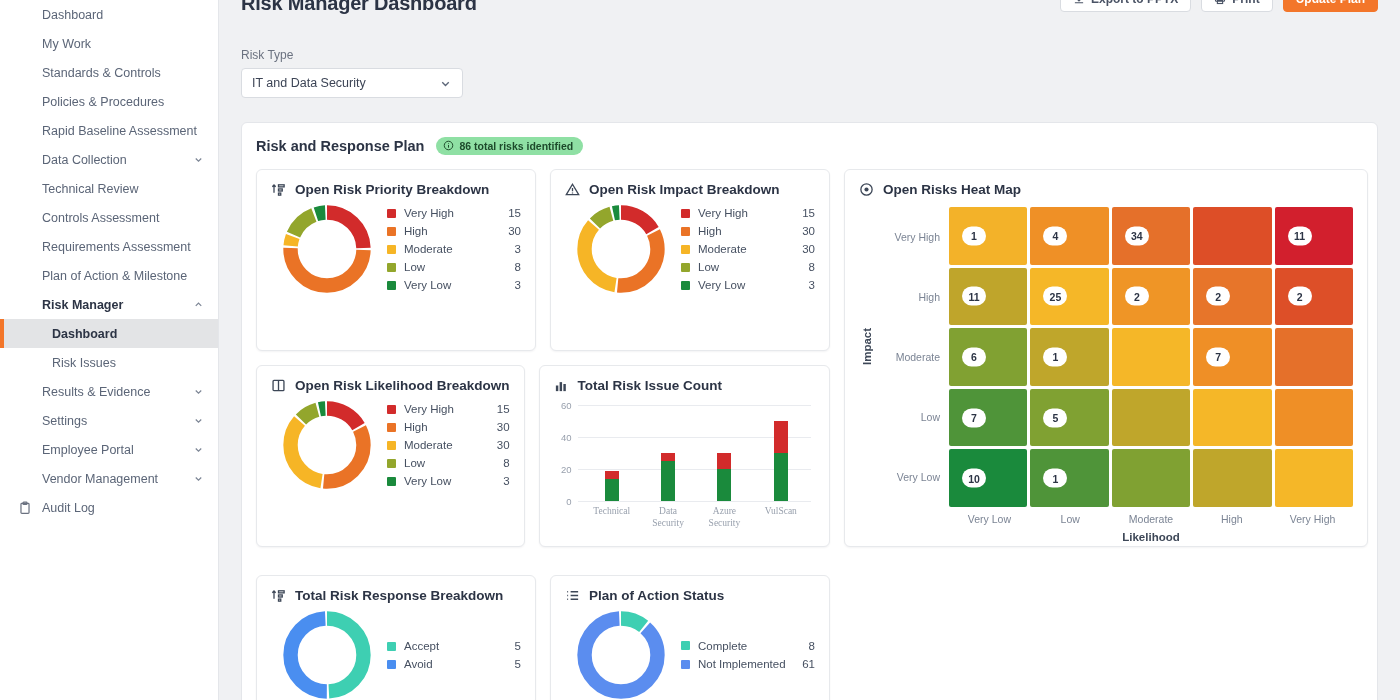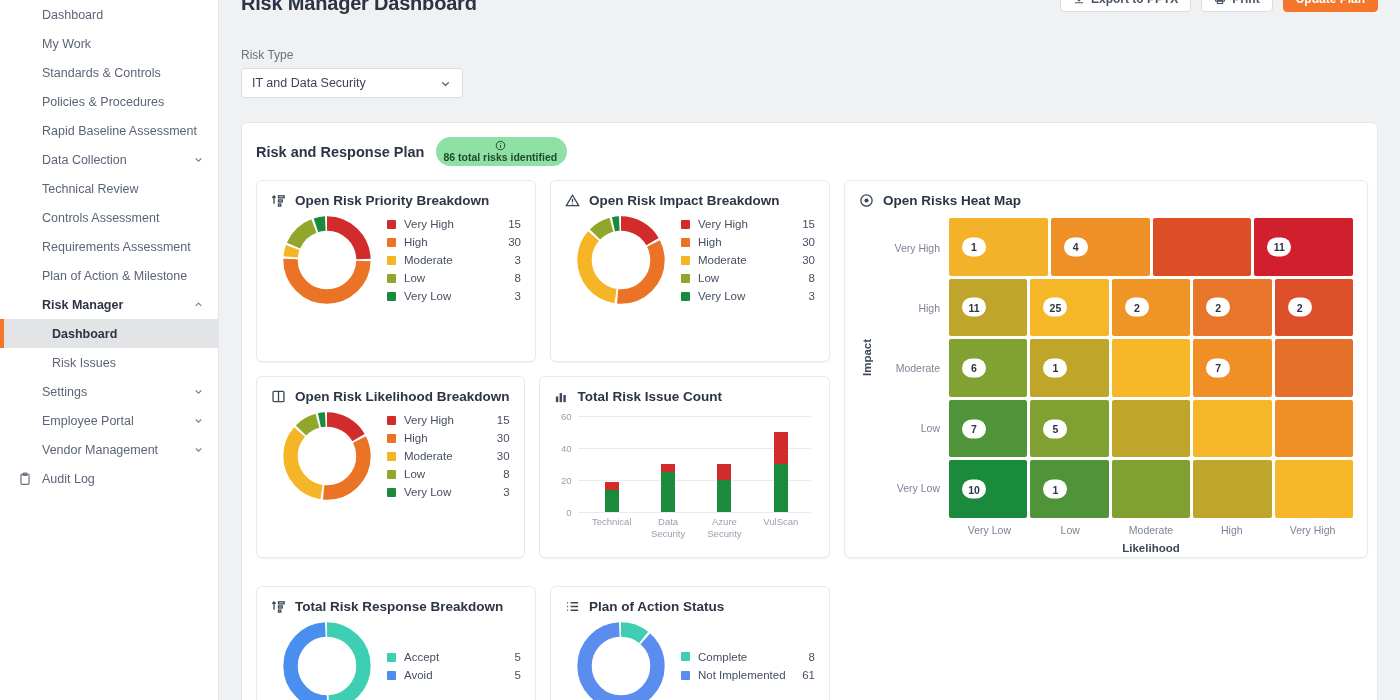--- a/index.html
+++ b/index.html
@@ -84,23 +84,23 @@
 
   
   .panel {
     margin-top: 24px; background: #ffffff; border-radius: 6px;
     border: 1px solid #e4e6ea; padding: 14px;
     height: 600px; overflow: hidden;
   }
   .panel-head { display: flex; align-items: center; gap: 12px; }
   .panel-title { font-size: 14.5px; font-weight: bold; color: #2c3445; }
   .badge {
-    display: flex; align-items: center; 
+    display: flex; gap: 5px;
     background: #8fe0a4; color: #1d4a2b; border-radius: 999px;
-    padding: 3px 10px 3px 7px; font-size: 10.5px; font-weight: bold; flex-direction: column;
+    padding: 3px 10px 3px 7px; font-size: 10.5px; font-weight: bold;
   }
   .badge svg { width: 11px; height: 11px; }
 
   .grid {
     display: flex; gap: 14px; margin-top: 14px; align-items: flex-start;
   }
   .col-left { display: flex; flex-direction: column; gap: 14px; width: 574px; flex: none; }
   .row2 { display: flex; gap: 14px; }
 
   .card {
@@ -133,21 +133,21 @@
     position: absolute; left: 30px; right: 6px; bottom: 28px; top: 6px;
     display: flex; justify-content: space-around; align-items: flex-end;
   }
   .barcol { width: 14px; display: flex; flex-direction: column; justify-content: flex-end; height: 100%; }
   .seg { width: 100%; }
   .xlabels {
     position: absolute; left: 30px; right: 6px; bottom: 0;
     display: flex; justify-content: space-around;
   }
   .xlabel {
-    width: 52px; text-align: center; font-size: 9.5px; color: #98a0ad; line-height: 12px;
+    width: 52px; text-align: center; font-size: 9.5px; color: #98a0ad; line-height: 12px; font-family: Liberation Serif, serif;
   }
 
   
   .heat-card { width: 524px; height: 378px; flex: none; }
   .heat-body { display: flex; margin-top: 10px; }
   .ylab {
     writing-mode: vertical-rl; transform: rotate(180deg);
     font-size: 11.5px; font-weight: bold; color: #3d4757;
     display: flex; align-items: center; justify-content: center;
     width: 16px; height: 290px; margin-top: -6px;
@@ -226,20 +226,26 @@
         <span>Risk Manager</span>
         <svg class="chev" viewBox="0 0 16 16" fill="none" stroke="currentColor" stroke-width="1.7">
           <path d="M4 10L8 6 12 10"></path>
         </svg>
       </div>
       <div class="nav-item child active">
         <span>Dashboard</span>
       </div>
       <div class="nav-item child">
         <span>Risk Issues</span>
+      </div>
+      <div class="nav-item">
+        <span>Results &amp; Evidence</span>
+        <svg class="chev" viewBox="0 0 16 16" fill="none" stroke="currentColor" stroke-width="1.7">
+          <path d="M4 6.5L8 10.5 12 6.5"></path>
+        </svg>
       </div>
       <div class="nav-item">
         <span>Settings</span>
         <svg class="chev" viewBox="0 0 16 16" fill="none" stroke="currentColor" stroke-width="1.7">
           <path d="M4 6.5L8 10.5 12 6.5"></path>
         </svg>
       </div>
       <div class="nav-item">
         <span>Employee Portal</span>
         <svg class="chev" viewBox="0 0 16 16" fill="none" stroke="currentColor" stroke-width="1.7">
@@ -614,20 +620,23 @@
               </div>
             <div class="cells-wrap">
               <div class="cells" id="cells">
                   <div class="crow">
                     <div class="cell" style="background: rgb(243, 178, 41);">
                       <span class="chip">1</span>
                     </div>
                     <div class="cell" style="background: rgb(239, 144, 38);">
                       <span class="chip">4</span>
                     </div>
+                    <div class="cell" style="background: rgb(229, 112, 42);">
+                      <span class="chip">34</span>
+                    </div>
                     <div class="cell" style="background: rgb(221, 78, 39);"></div>
                     <div class="cell" style="background: rgb(210, 31, 45);">
                       <span class="chip">11</span>
                     </div>
                   </div>
                   <div class="crow">
                     <div class="cell" style="background: rgb(191, 165, 43);">
                       <span class="chip">11</span>
                     </div>
                     <div class="cell" style="background: rgb(245, 183, 40);">

